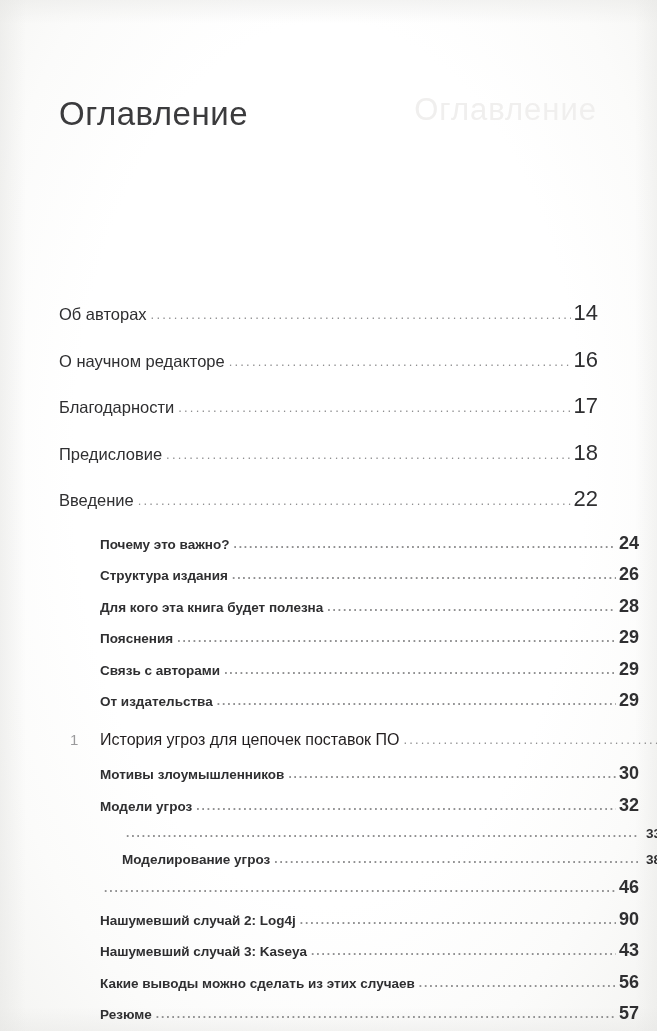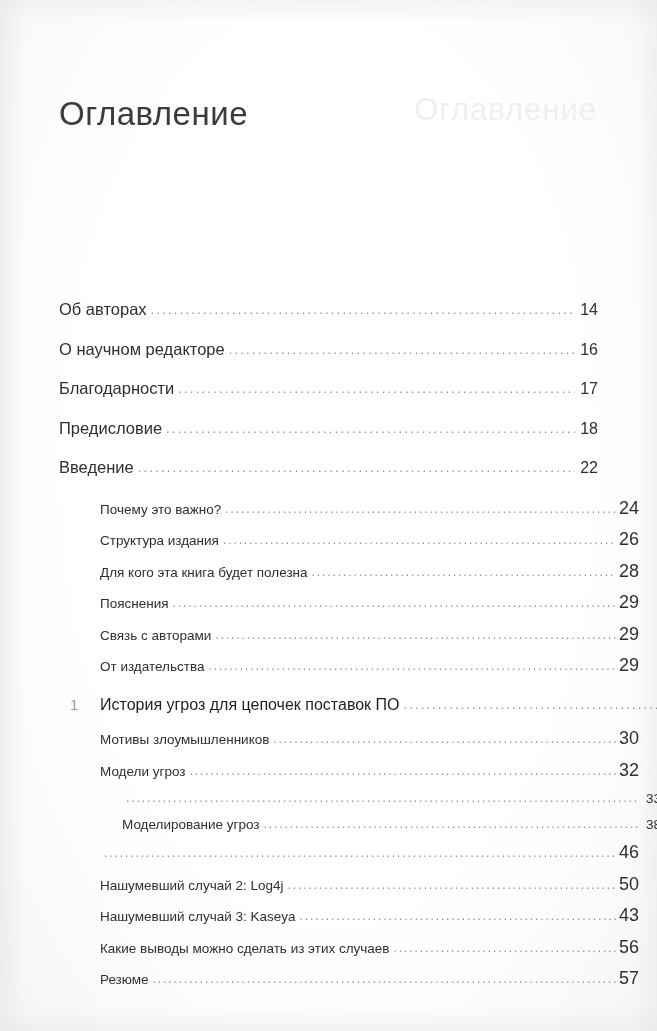--- a/index.html
+++ b/index.html
@@ -87,21 +87,21 @@
     text-align: right;
     min-width: 20px;
   }
 
   
   .lvl0 {
     font-size: 16.5px;
     color: #2f2f31;
     margin-bottom: 20.5px;
   }
-  .lvl0 .pagenum { font-size: 16px; }
+  .lvl0 .pagenum { font-size: 22px; }
   .lvl0 .dots { letter-spacing: 2.2px; font-size: 13px; }
 
   
   .lvl1 {
     font-size: 13.5px;
     color: #2f2f31;
     margin-bottom: 10.5px;
     padding-left: 41px;
   }
   .lvl1 .pagenum { font-size: 18px; }
@@ -130,21 +130,21 @@
     box-sizing: border-box;
   }
   .chapter-body {
     flex: 1 1 auto;
     display: flex;
     align-items: baseline;
     font-size: 16px;
   }
   .chapter-body .dots { letter-spacing: 2.1px; font-size: 13px; }
 
-  .group { margin-top: 9px; }
+  .group { margin-top: 9px; font-weight: bold; }
 </style>
 </head>
 <body>
 
 <div class="page"></div>
 
 <div class="ghost">Оглавление</div>
 
 <div class="content">
 
@@ -240,21 +240,21 @@
         <span class="dots">......................................................................................................................</span>
         <span class="pagenum">38</span>
       </div>
       <div class="row lvl1">
         <span class="dots">......................................................................................................................</span>
         <span class="pagenum">46</span>
       </div>
       <div class="row lvl1">
         <span class="label">Нашумевший случай 2: Log4j</span>
         <span class="dots">......................................................................................................................</span>
-        <span class="pagenum">50</span>
+        <span class="pagenum">90</span>
       </div>
       <div class="row lvl1">
         <span class="label">Нашумевший случай 3: Kaseya</span>
         <span class="dots">......................................................................................................................</span>
         <span class="pagenum">43</span>
       </div>
       <div class="row lvl1">
         <span class="label">Какие выводы можно сделать из этих случаев</span>
         <span class="dots">......................................................................................................................</span>
         <span class="pagenum">56</span>

